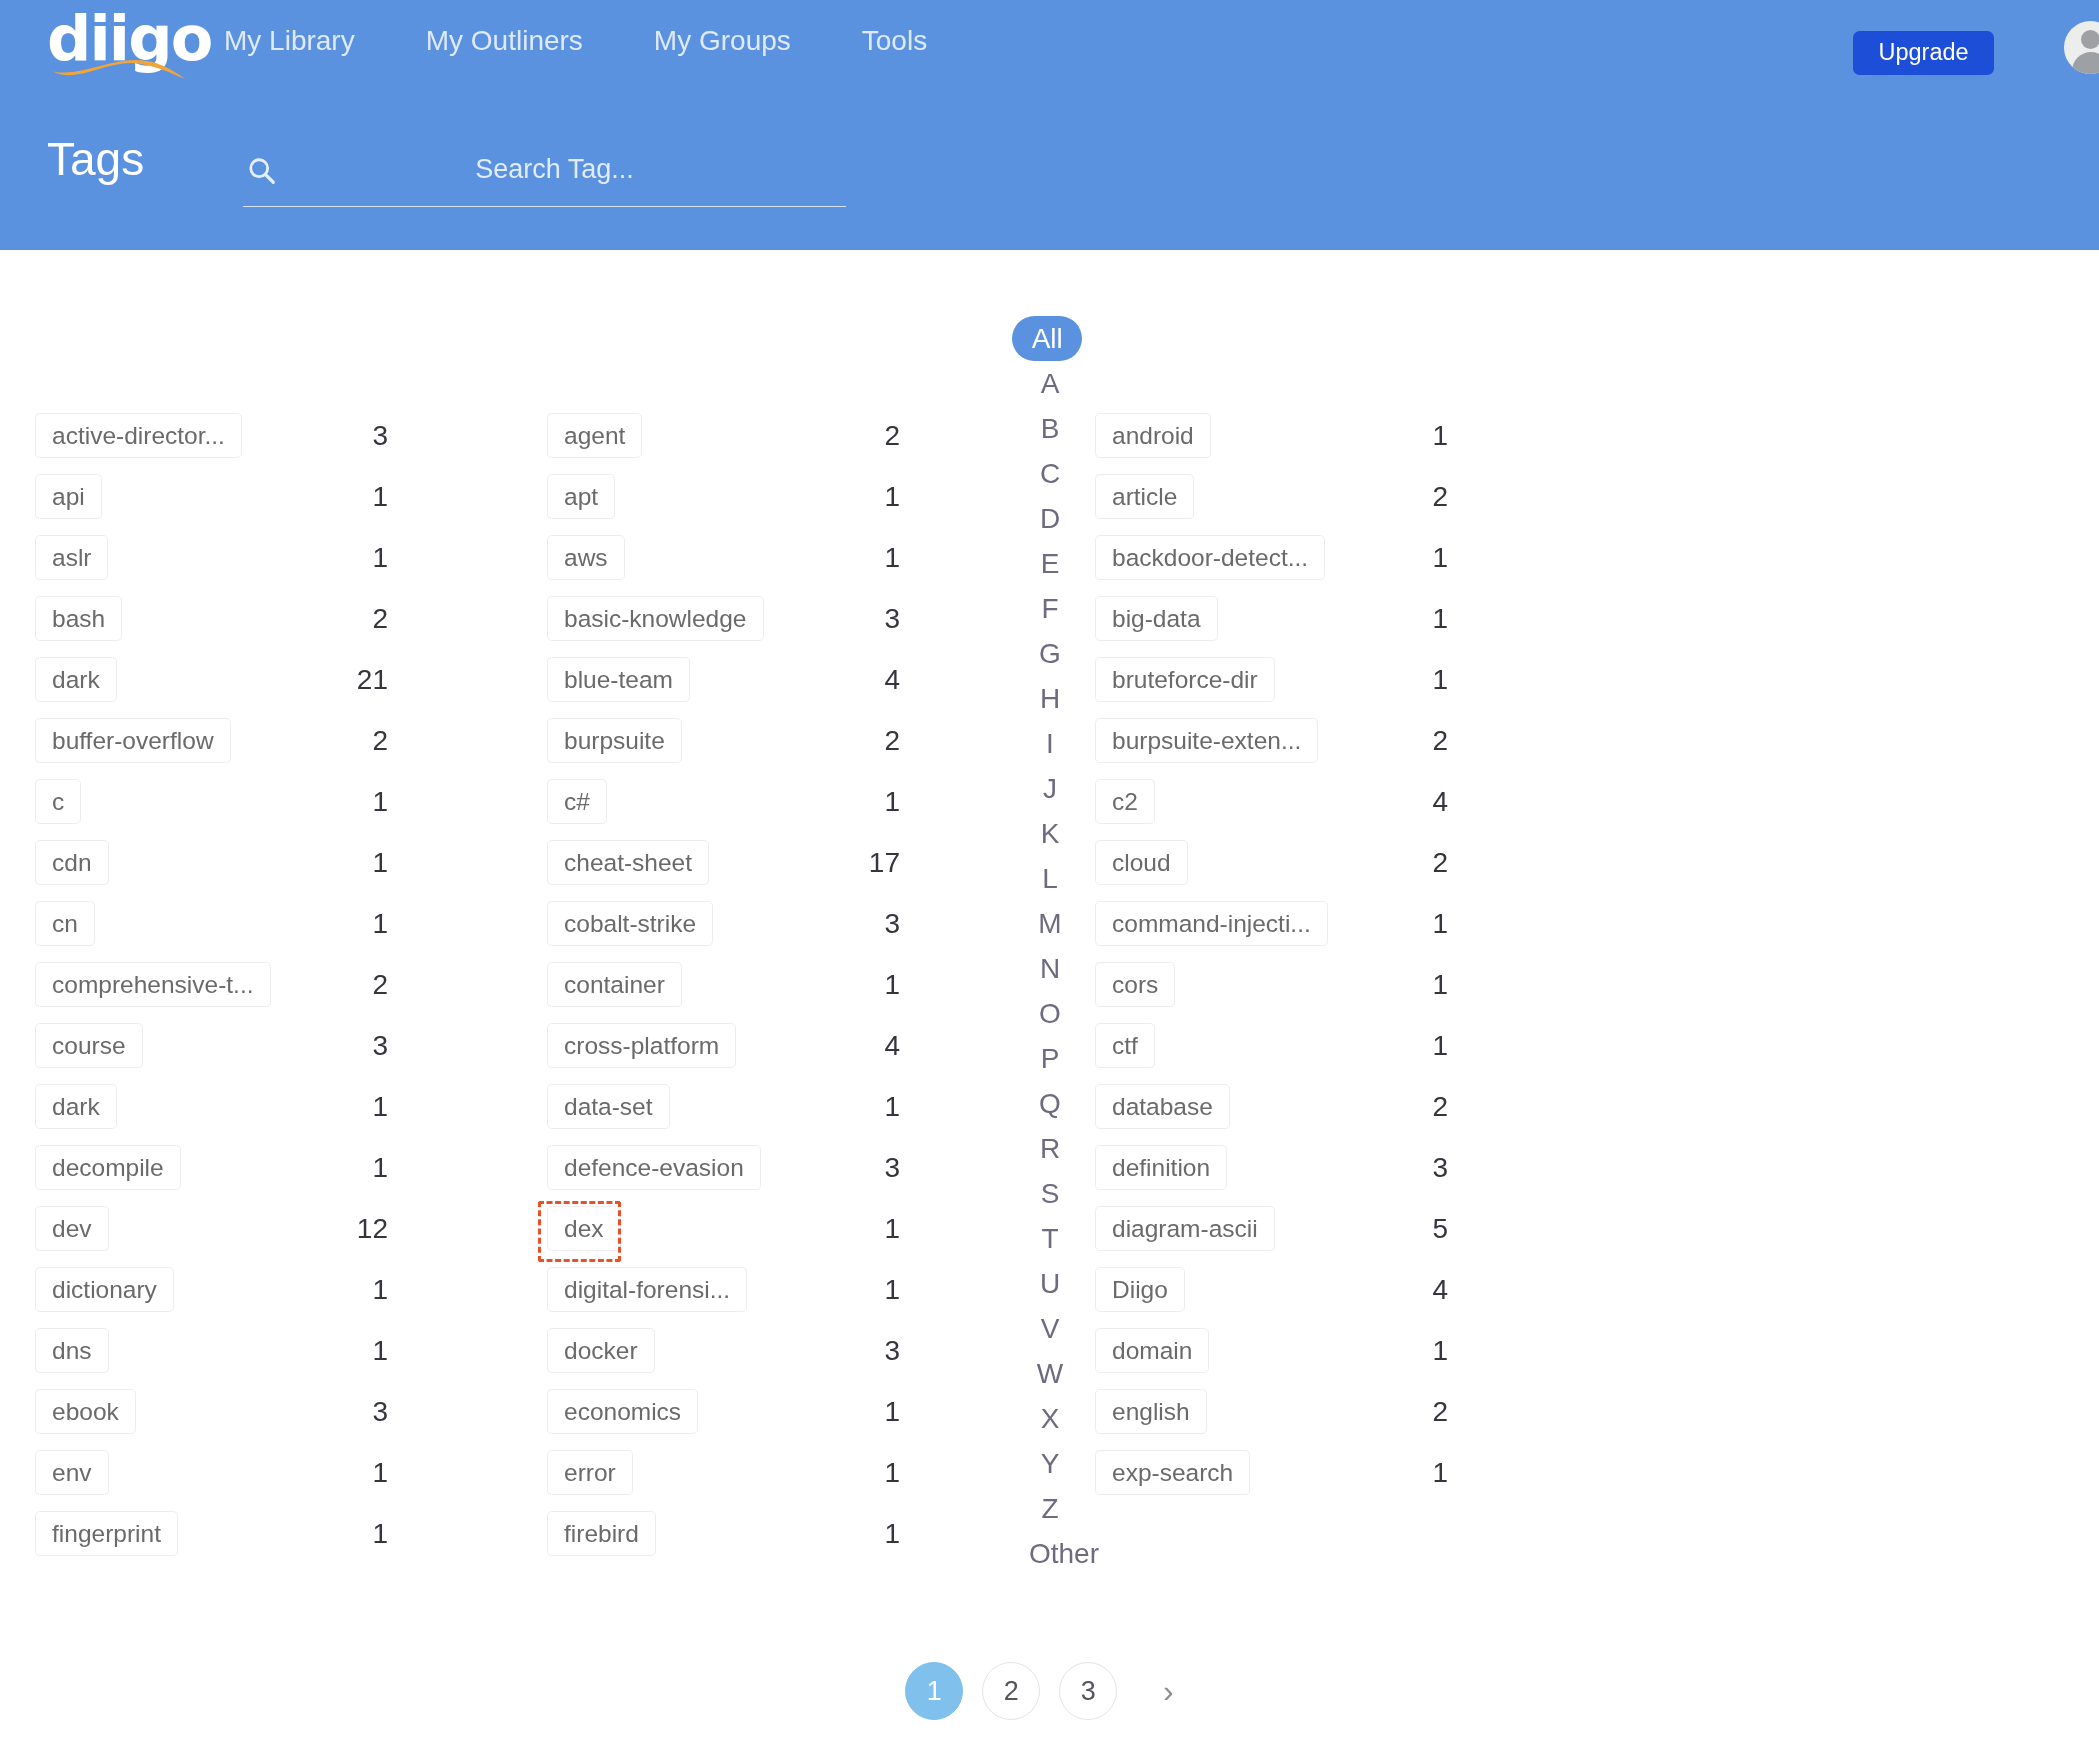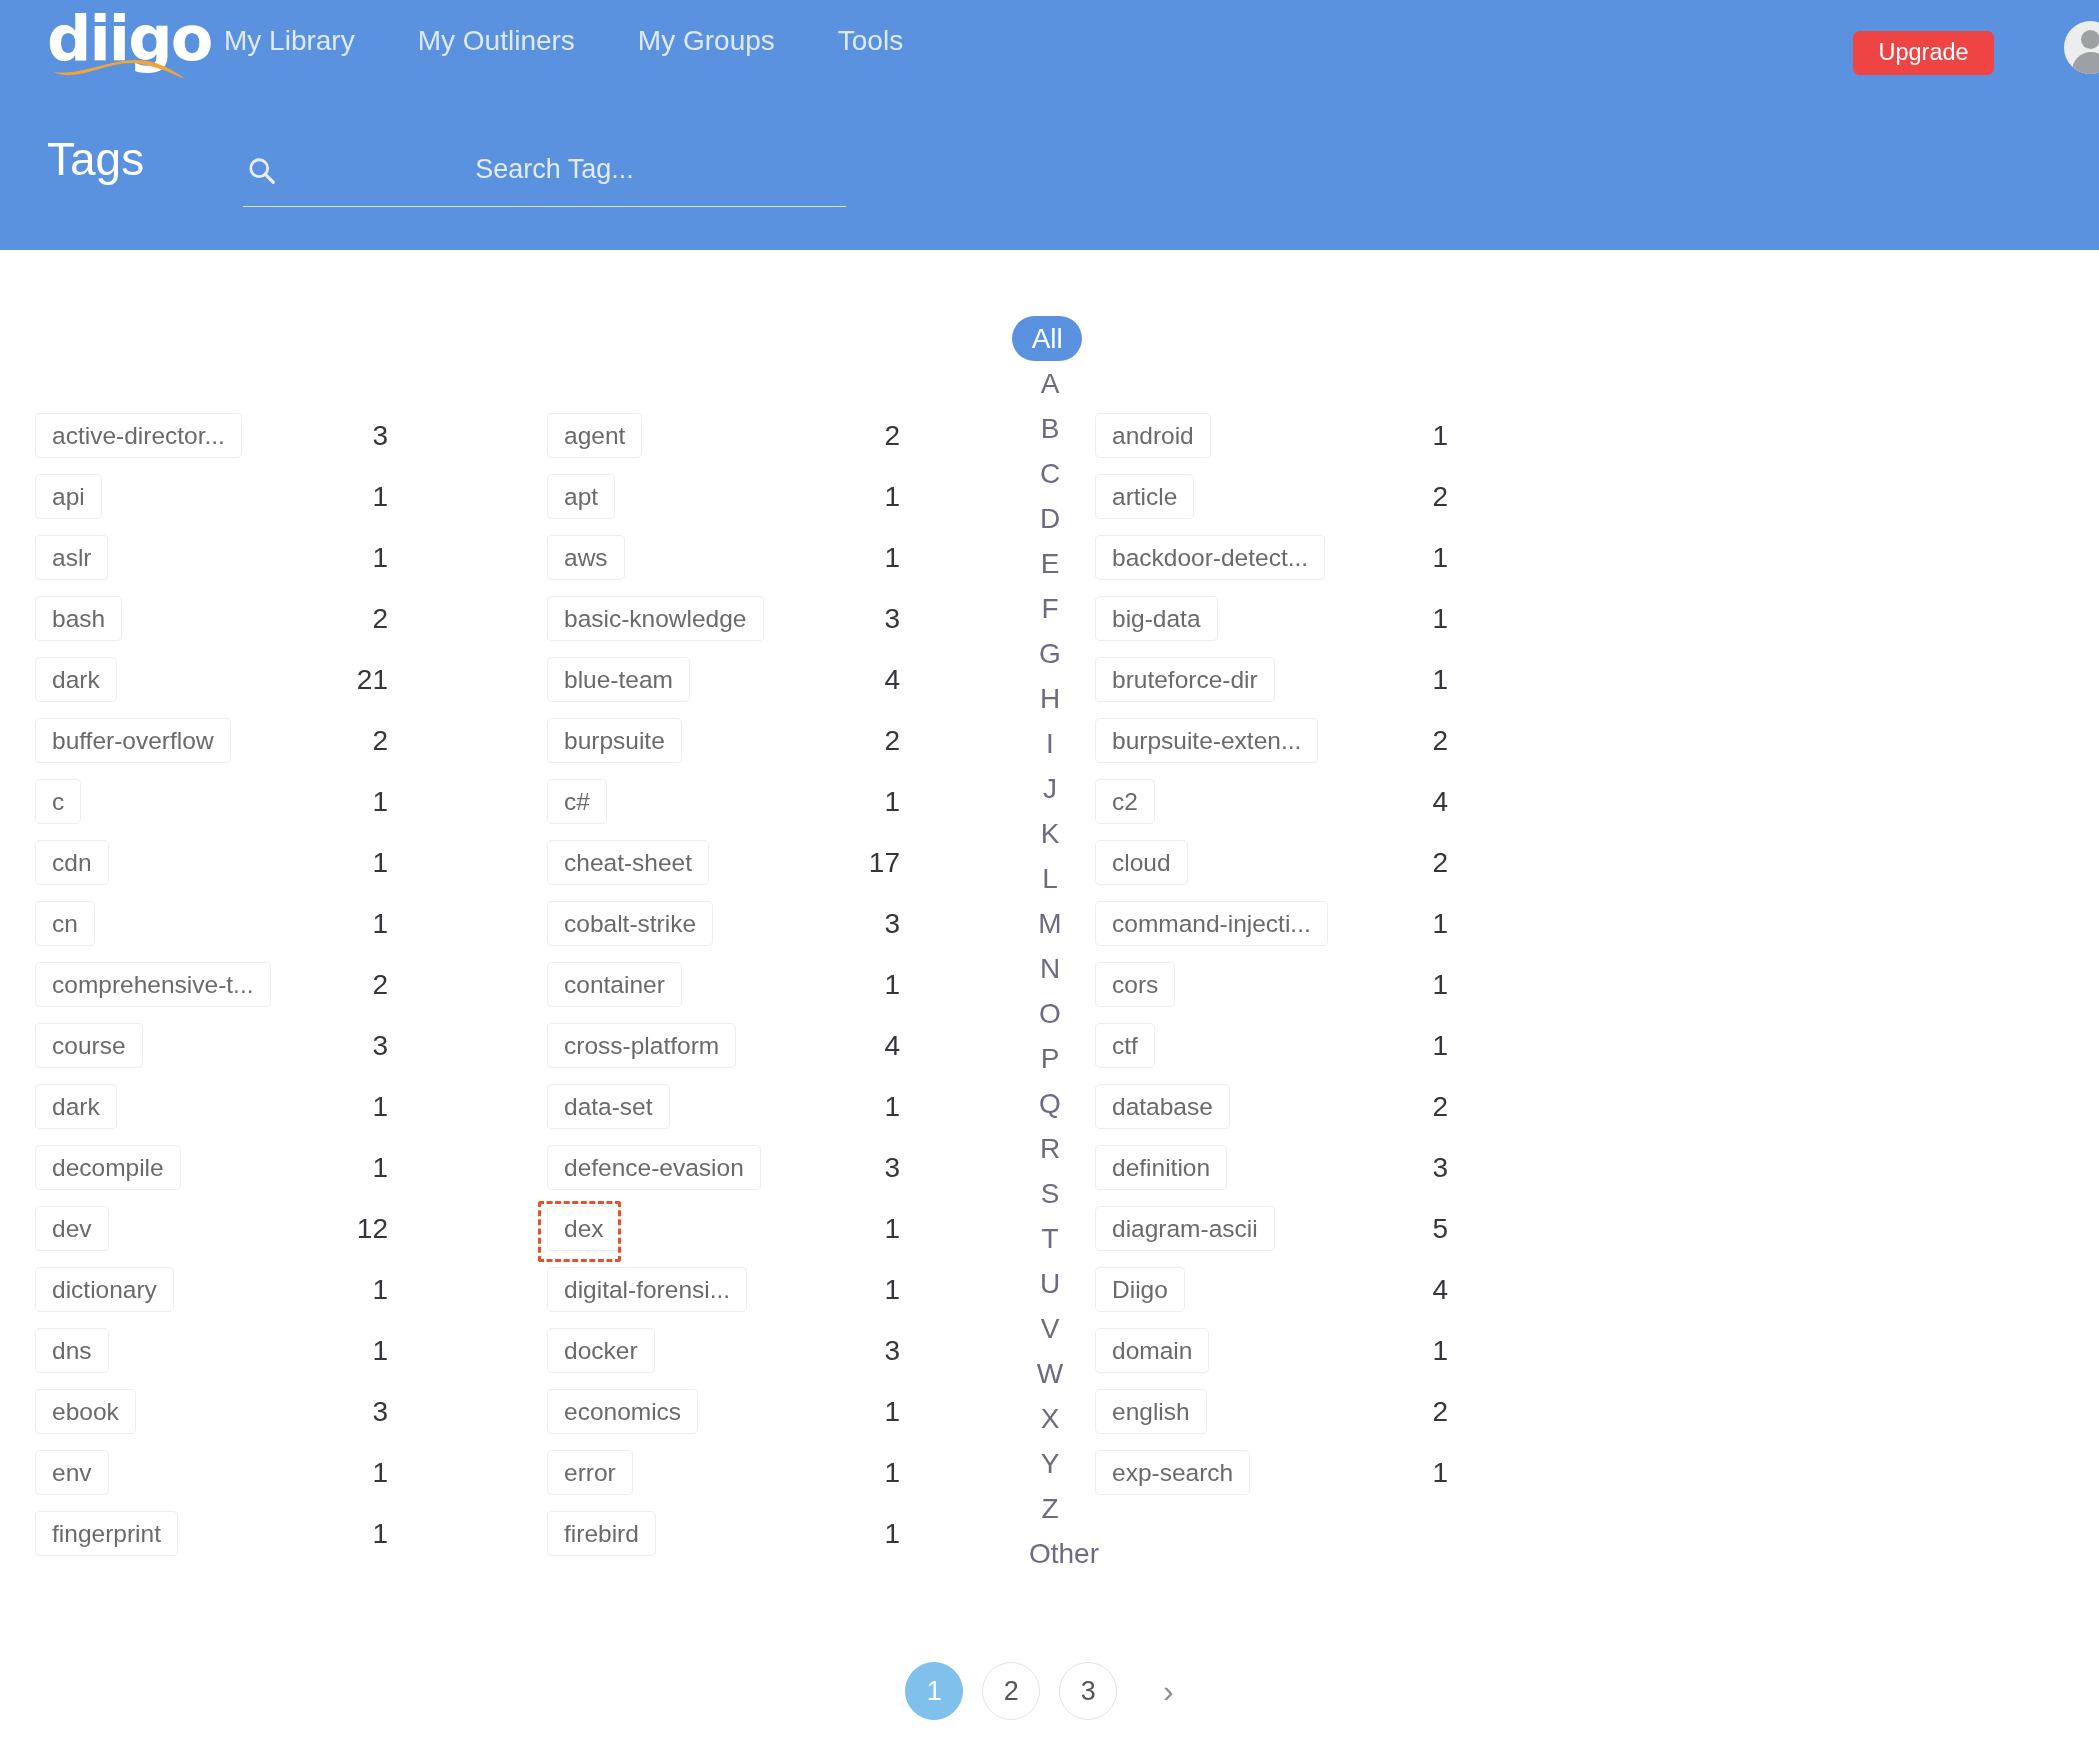--- a/index.html
+++ b/index.html
@@ -48,35 +48,35 @@
     top: 52px;
     width: 136px;
     height: 21px;
   }
   .nav {
     position: absolute;
     left: 224px;
     top: 24.5px;
     display: flex;
     align-items: center;
-    gap: 8px;
+    gap: 16px;
   }
   .nav a {
     color: #dfeaf9;
     font-size: 28px;
     text-decoration: none;
     margin-right: 55px;
     font-weight: 400;
     white-space: nowrap;
   }
   .upgrade-btn {
     position: absolute;
     right: 106px;
     top: 31px;
-    background: #ef4444;
+    background: #1d4ed8;
     color: #ffffff;
     font-size: 23.5px;
     border: none;
     border-radius: 6.6px;
     padding: 10.4px 25.4px;
     cursor: pointer;
     line-height: 1;
   }
   .avatar {
     position: absolute;

